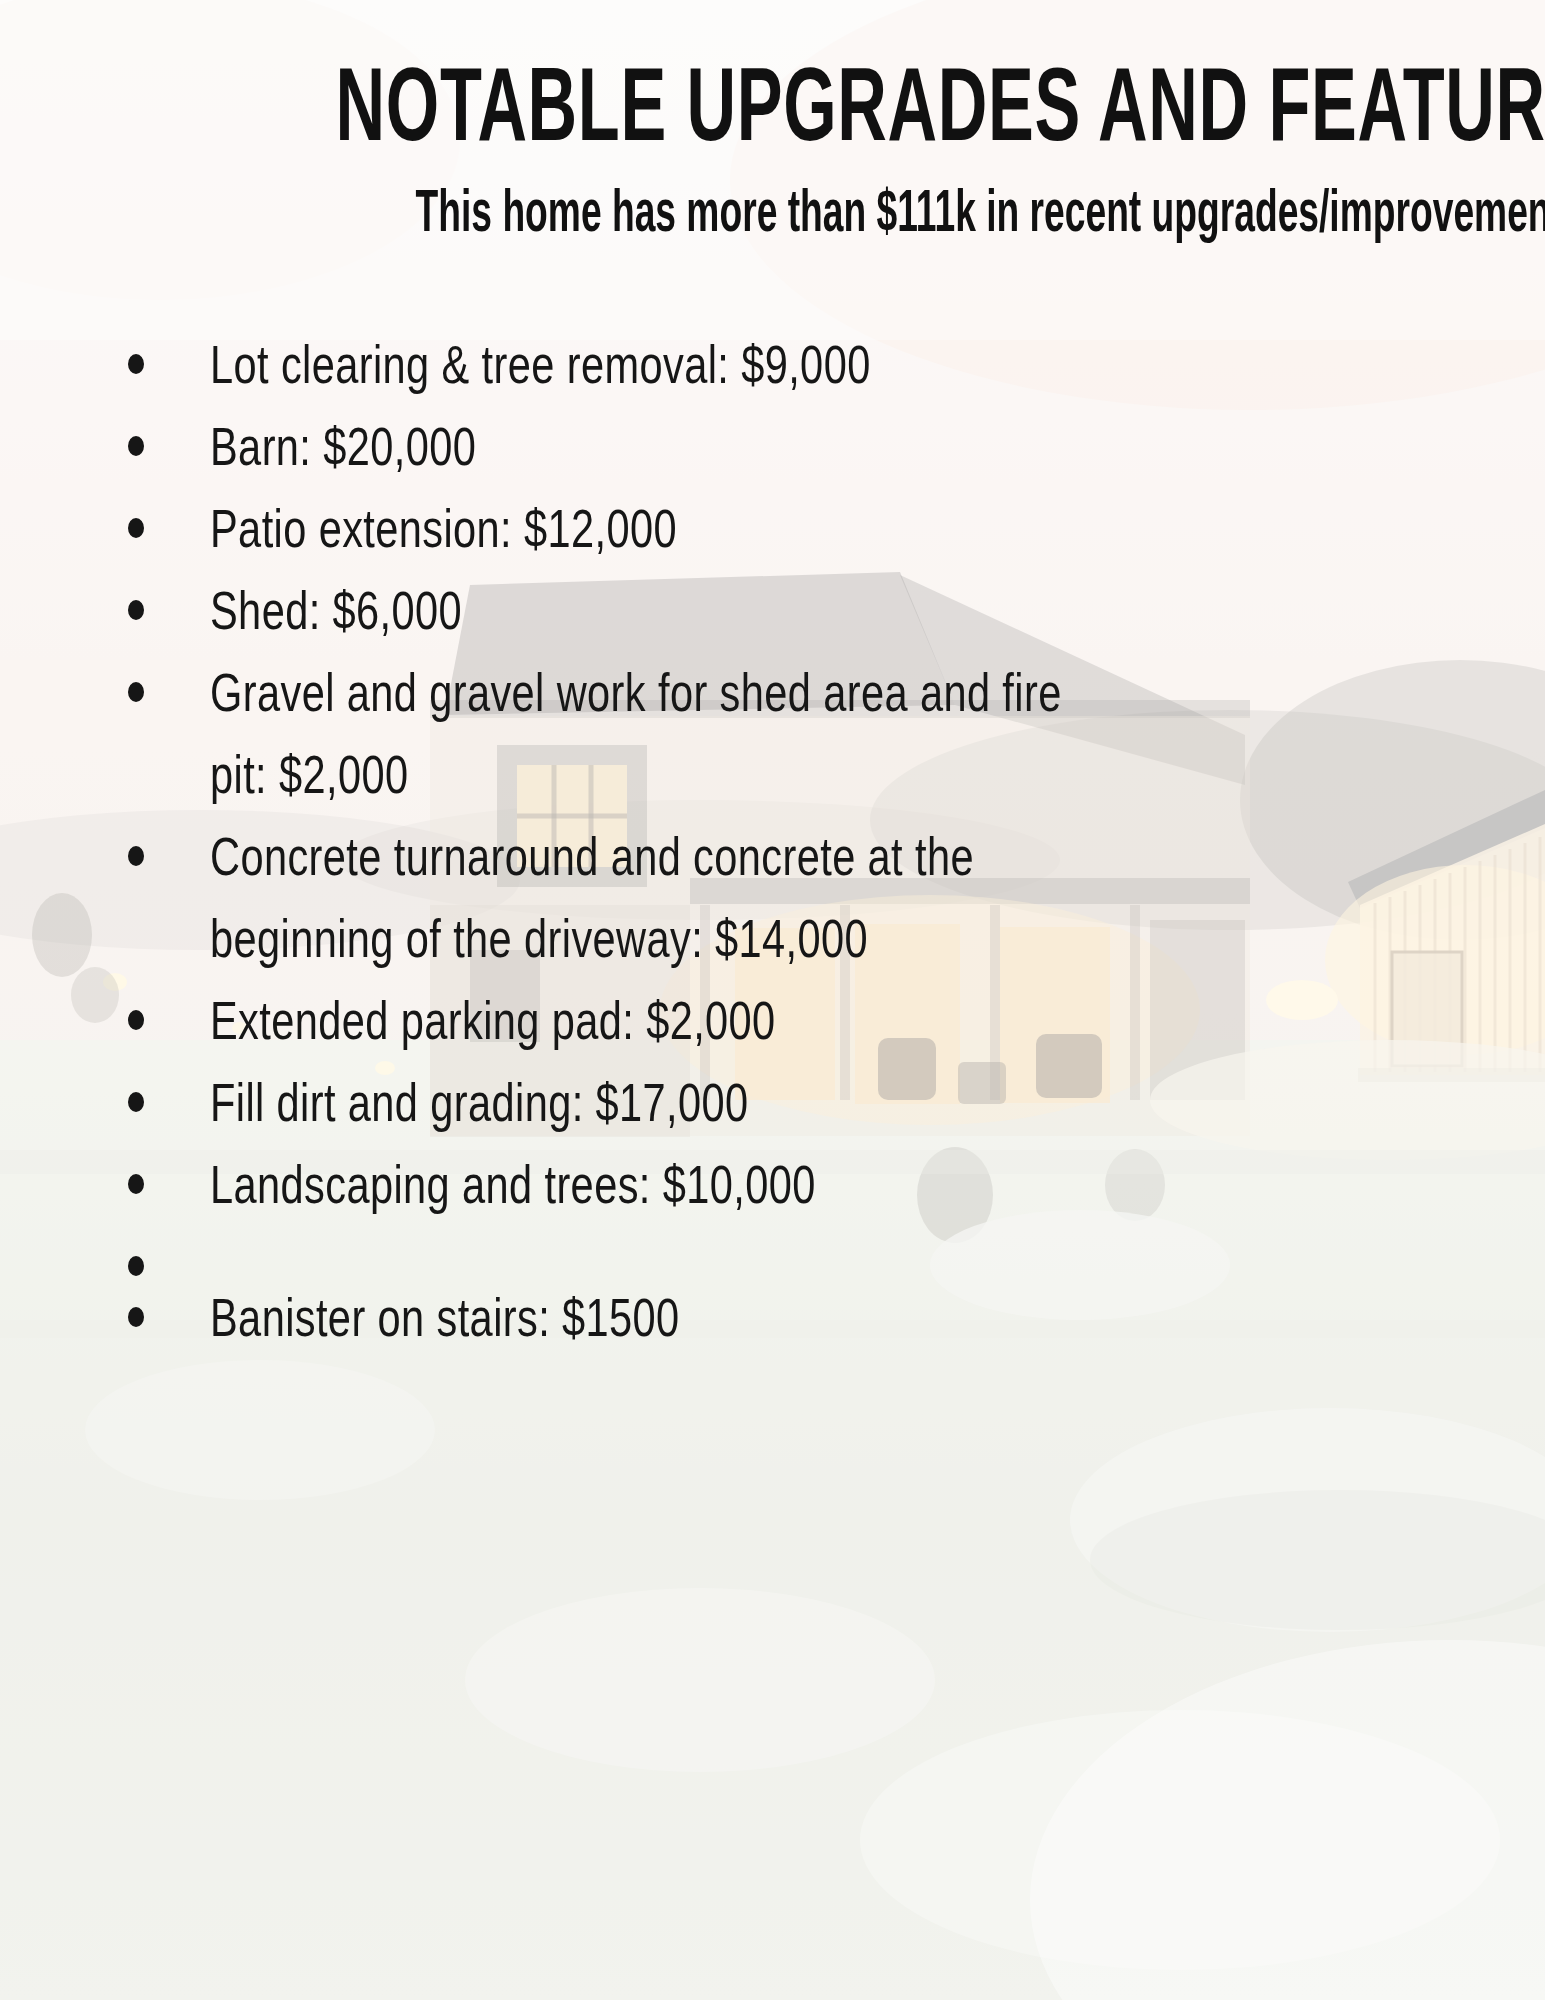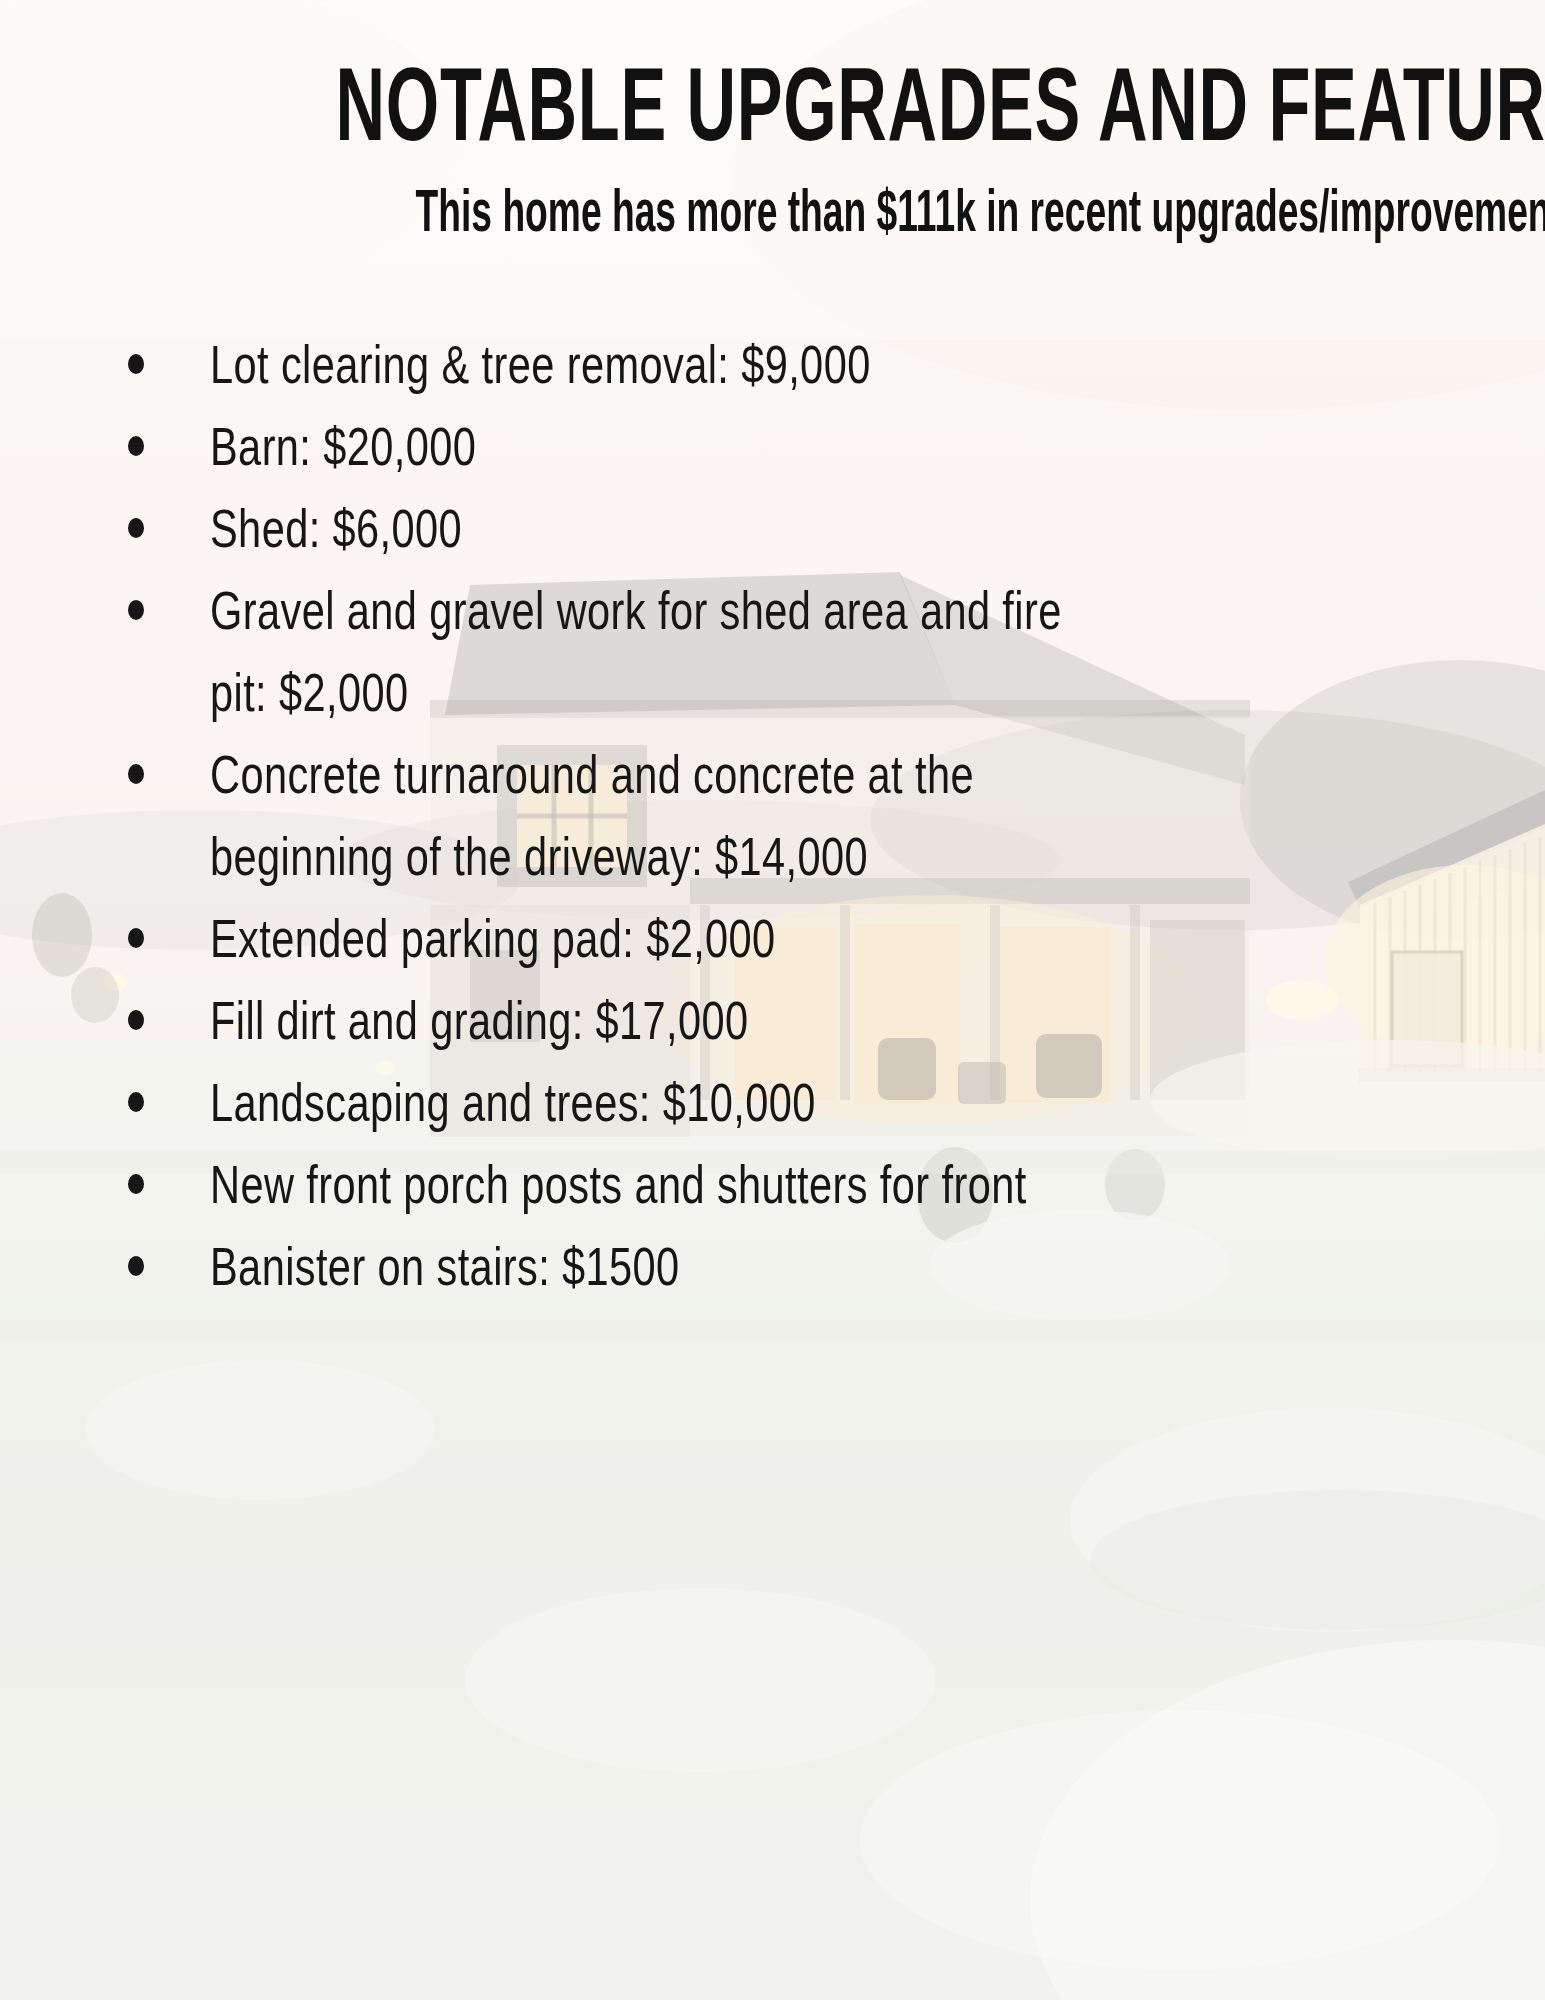--- a/index.html
+++ b/index.html
@@ -165,20 +165,26 @@
     </li>
     <li>
       <span class="dot"></span>
       <div>
         <div class="line"><span>Barn: $20,000</span></div>
       </div>
     </li>
     <li>
       <span class="dot"></span>
       <div>
+        <div class="line"><span>Patio extension: $12,000</span></div>
+      </div>
+    </li>
+    <li>
+      <span class="dot"></span>
+      <div>
         <div class="line"><span>Shed: $6,000</span></div>
       </div>
     </li>
     <li>
       <span class="dot"></span>
       <div>
         <div class="line"><span>Gravel and gravel work for shed area and fire</span></div>
         <div class="line"><span>pit: $2,000</span></div>
       </div>
     </li>
@@ -203,21 +209,20 @@
     </li>
     <li>
       <span class="dot"></span>
       <div>
         <div class="line"><span>Landscaping and trees: $10,000</span></div>
       </div>
     </li>
     <li>
       <span class="dot"></span>
       <div>
-        <div class="line"><span>New front porch posts and shutters for front</span></div>
       </div>
     </li>
     <li>
       <span class="dot"></span>
       <div>
         <div class="line"><span>Banister on stairs: $1500</span></div>
       </div>
     </li>
   </ul>
 </div>

